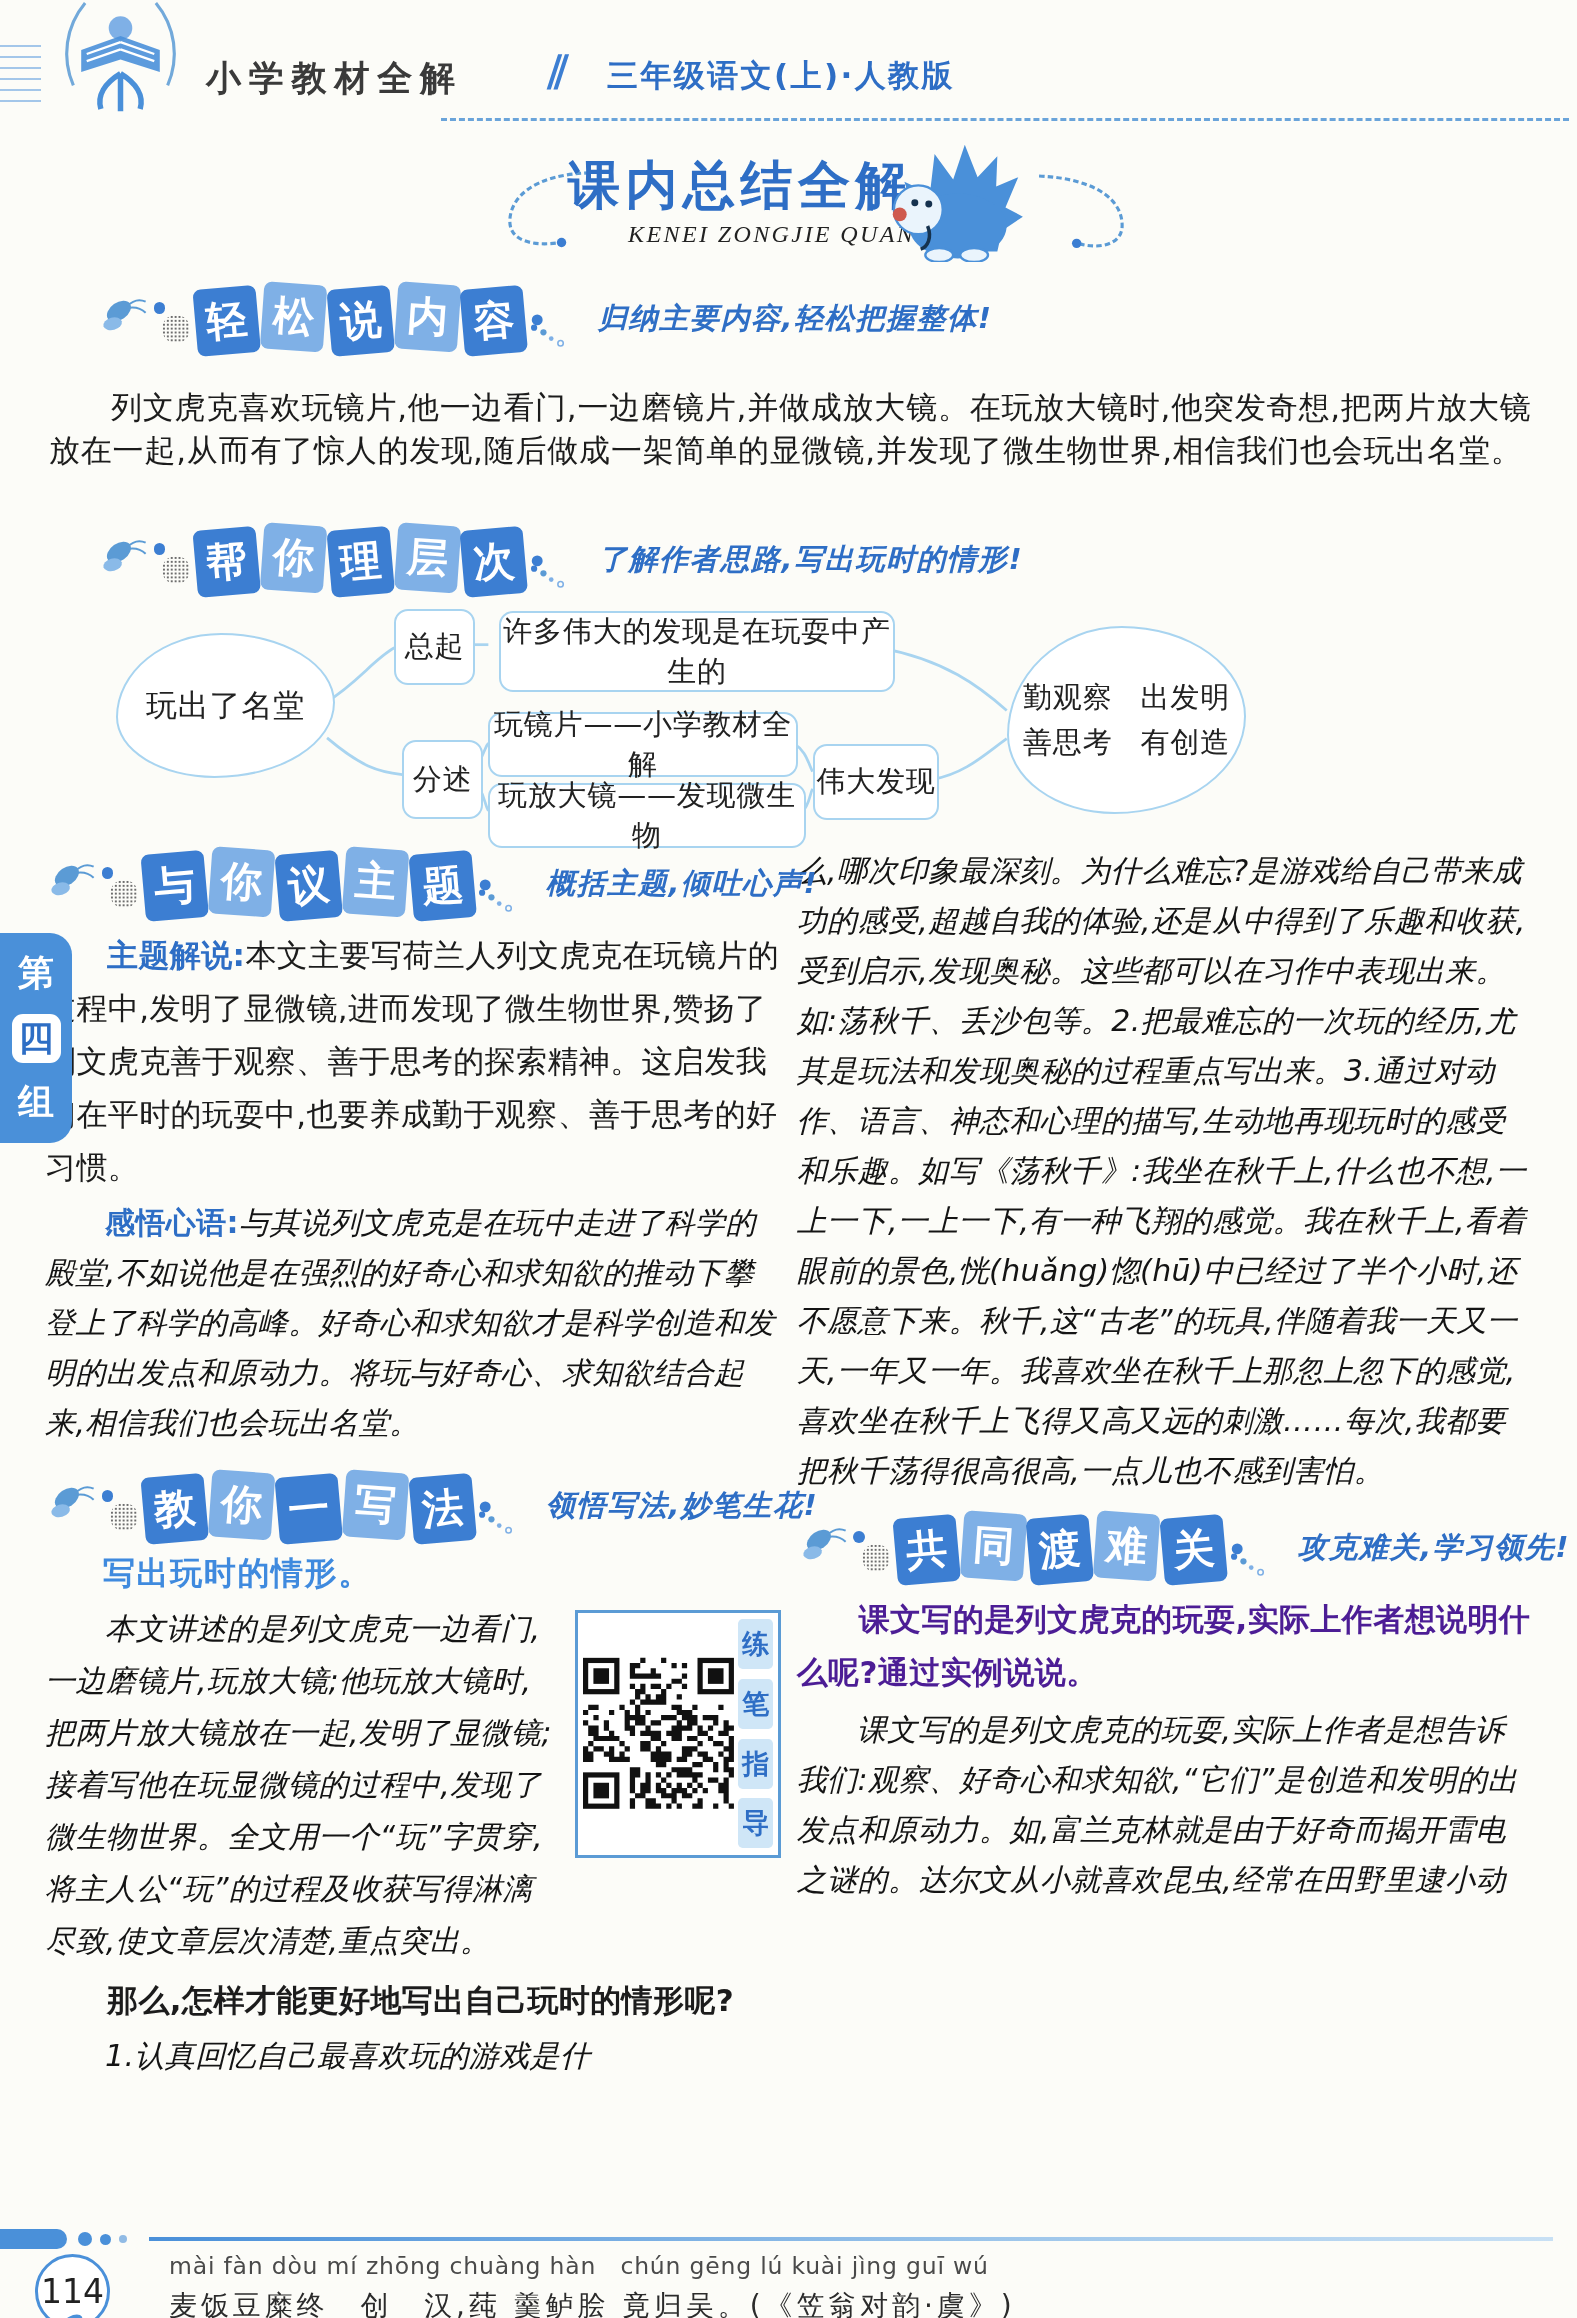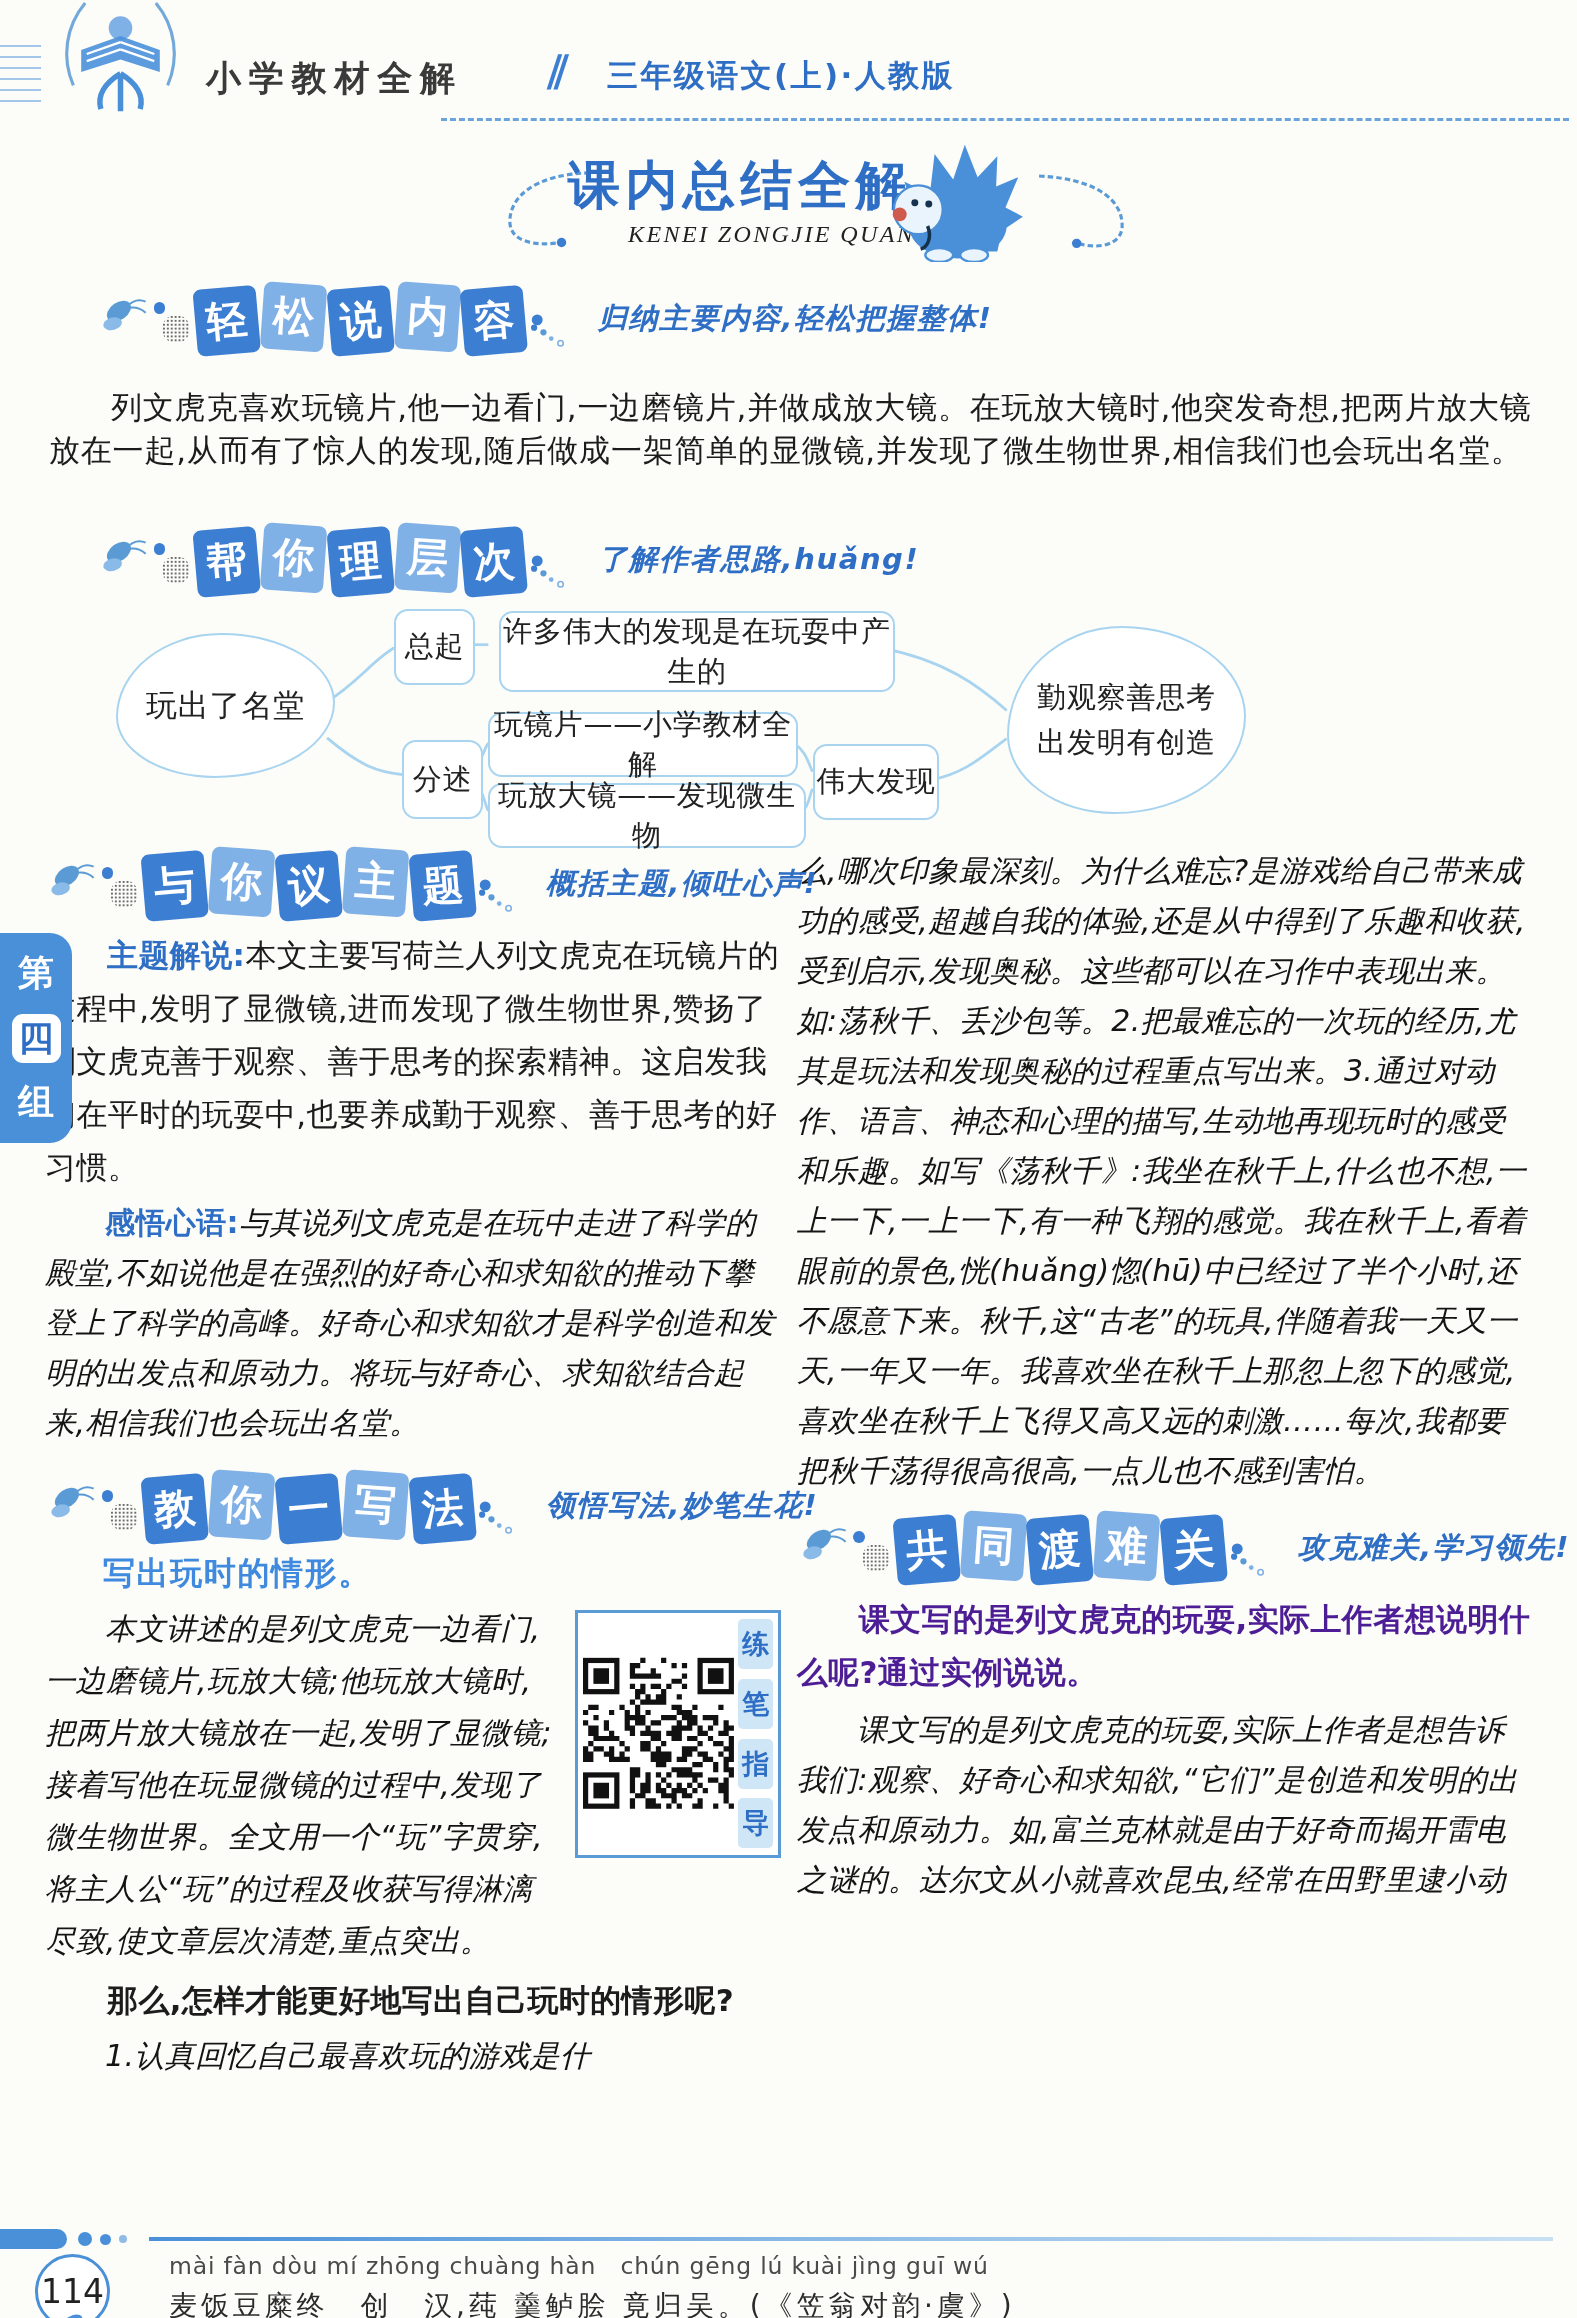--- a/index.html
+++ b/index.html
@@ -174,21 +174,21 @@
       <span class="tile b">层</span>
       <span class="tile a">次</span>
     </div>
     <svg class="sprout" viewBox="0 0 54 46">
       <circle cx="8" cy="10" r="7" fill="#3c7ed2"></circle>
         <circle cx="4" cy="20" r="4" fill="#3c7ed2"></circle>
       <circle cx="16" cy="26" r="4" fill="#5b9bd5"></circle>
         <circle cx="26" cy="34" r="3" fill="#7fb0e6"></circle>
       <circle cx="38" cy="40" r="3.5" fill="none" stroke="#7fb0e6" stroke-width="2"></circle>
     </svg>
-    <span class="tagline">了解作者思路,huǎng!</span>
+    <span class="tagline">了解作者思路,写出玩时的情形!</span>
   </div>
 
   <div class="diagram">
     <svg class="lines" width="1396" height="249" viewBox="0 0 1780 318">
       <g stroke="#a8d4f0" stroke-width="3.5" fill="none">
         <path d="M284,140 C325,115 345,85 372,70"></path>
         <path d="M286,185 C330,222 350,228 382,232"></path>
         <path d="M470,66 L492,66"></path>
         <path d="M992,70 C1075,85 1120,120 1154,150"></path>
         <path d="M480,216 C488,202 488,196 492,192"></path>
@@ -198,21 +198,21 @@
         <path d="M1060,238 C1102,230 1126,206 1154,186"></path>
       </g>
     </svg>
     <div class="dnode cloud" style="left:14px;top:40px;width:215px;height:141px;font-size:31px;">玩出了名堂</div>
     <div class="dnode dbox" style="left:292px;top:15.7px;width:77px;height:72px;">总起</div>
     <div class="dnode dbox" style="left:386px;top:18px;width:392px;height:77px;margin-left:11px;">许多伟大的发现是在玩耍中产生的</div>
     <div class="dnode dbox" style="left:300px;top:147px;width:77px;height:75px;">分述</div>
     <div class="dnode dbox" style="left:386px;top:119px;width:306px;height:61px;">玩镜片——小学教材全解</div>
     <div class="dnode dbox" style="left:386px;top:190px;width:314px;height:61px;">玩放大镜——发现微生物</div>
     <div class="dnode dbox" style="left:711px;top:151px;width:122px;height:72px;">伟大发现</div>
-    <div class="dnode cloud" style="left:905px;top:33px;width:235px;height:184px;flex-direction:column;line-height:45px;">
+    <div class="dnode cloud" style="left:905px;top:33px;width:235px;height:184px;flex-direction:row;line-height:45px;">
       <span>勤观察善思考</span>
       <span>出发明有创造</span>
     </div>
   </div>
 
   <div class="cols">
 
     <div class="col">
       <div class="sec-head sec-flow">
         <svg class="butterfly" viewBox="0 0 66 56">

